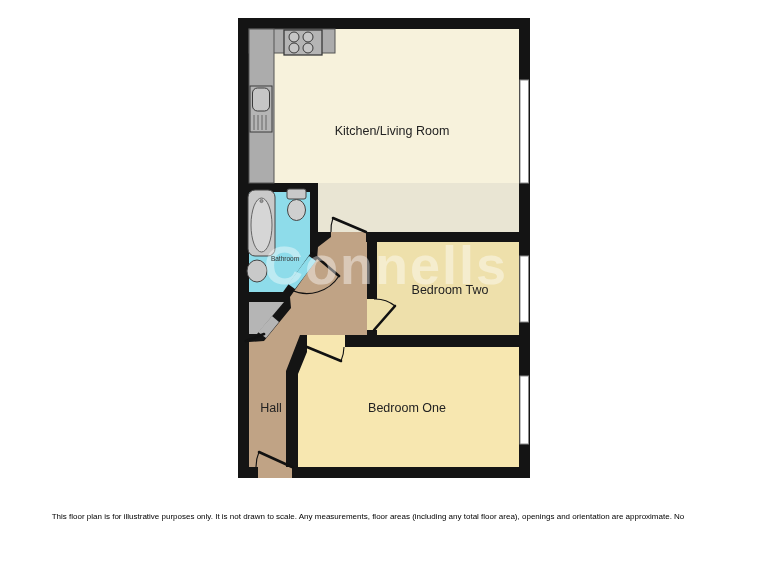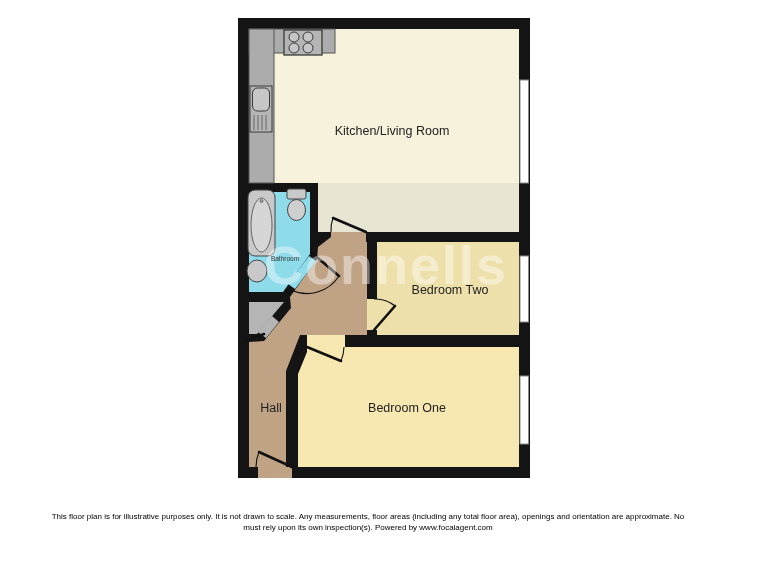--- a/index.html
+++ b/index.html
@@ -101,16 +101,15 @@
 
     <text class="room-label" x="392" y="135" text-anchor="middle">Kitchen/Living Room</text>
     <text class="tiny-label" x="285" y="261" text-anchor="middle">Bathroom</text>
     <text class="room-label" x="450" y="294" text-anchor="middle">Bedroom Two</text>
     <text class="room-label" x="407" y="412" text-anchor="middle">Bedroom One</text>
     <text class="room-label" x="271" y="412" text-anchor="middle">Hall</text>
   </svg>
 
   <div id="disclaimer">
     <div>This floor plan is for illustrative purposes only. It is not drawn to scale. Any measurements, floor areas (including any total floor area), openings and orientation are approximate. No</div>
-    <div>must rely upon its own inspection(s). Powered by www.focalagent.com</div>
   </div>
 
 </div>
 
 </body></html>

